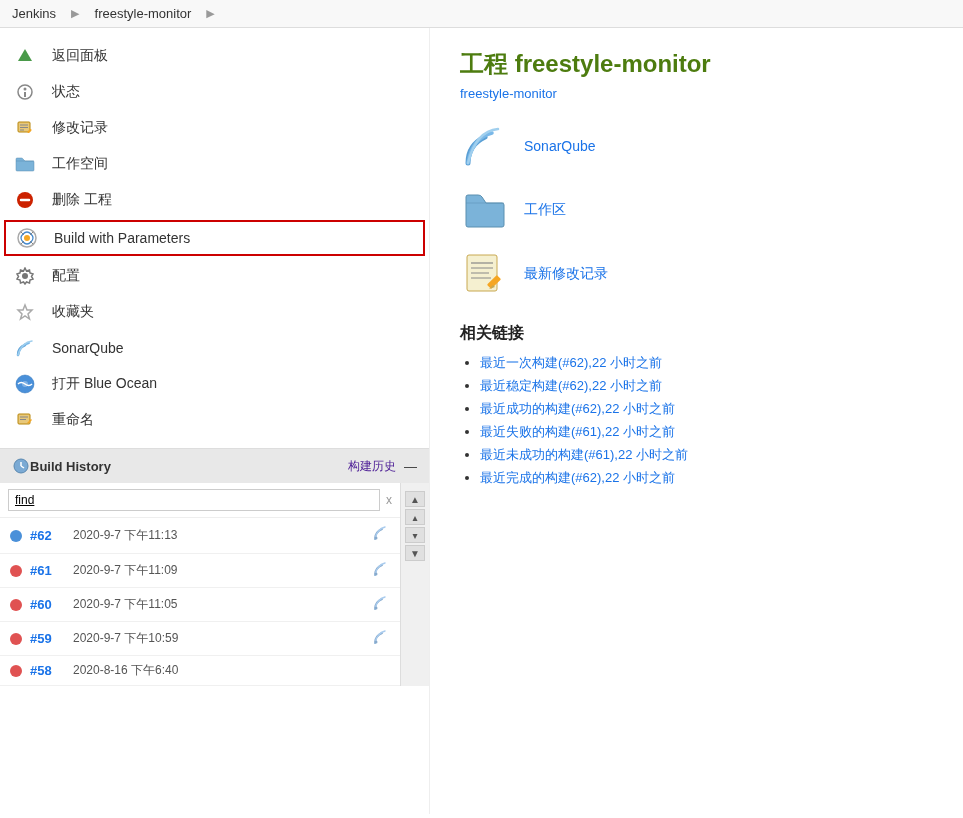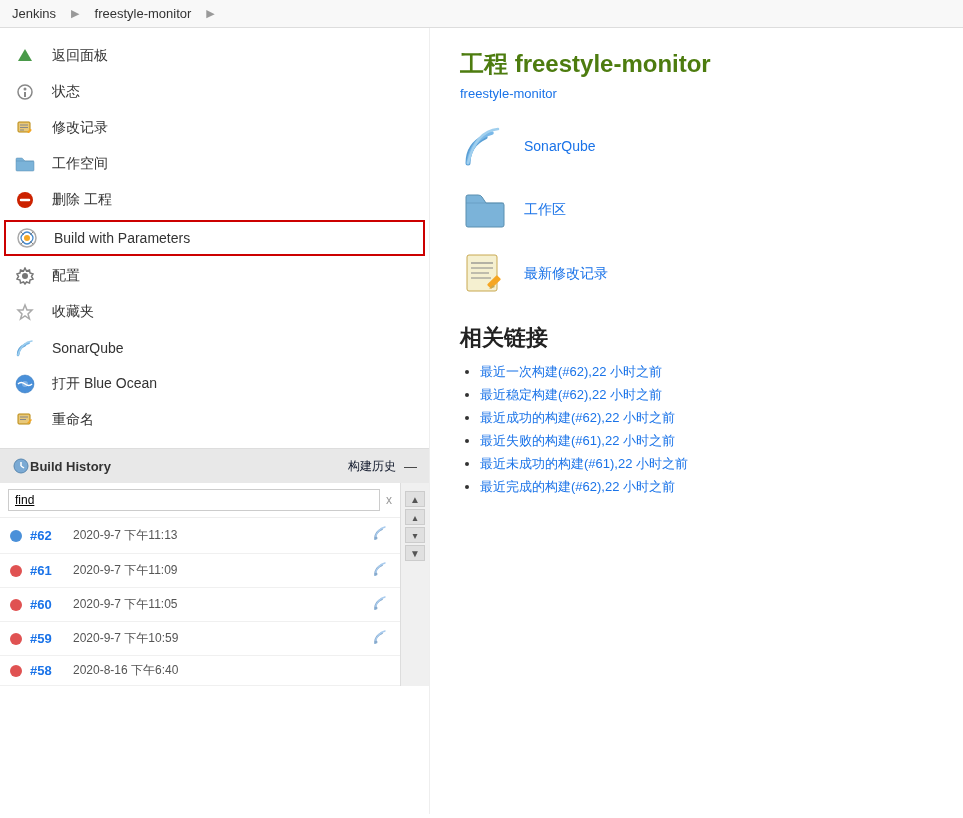--- a/index.html
+++ b/index.html
@@ -71,21 +71,21 @@
       display: flex;
       align-items: center;
     }
     .build-history-header .right {
       display: flex;
       align-items: center;
       gap: 8px;
       font-weight: normal;
     }
     .build-history-header .right a {
-      color: #0f172a;
+      color: #4c1d95;
       text-decoration: none;
       font-size: 12px;
     }
 
     .search-row {
       display: flex;
       align-items: center;
       padding: 6px 8px;
       border-bottom: 1px solid #eee;
       gap: 6px;
@@ -191,21 +191,21 @@
       justify-content: center;
       flex-shrink: 0;
     }
     .project-link-item a {
       color: #1a73e8;
       text-decoration: none;
       font-size: 14px;
     }
 
     .section-title {
-      font-size: 22px;
+      font-size: 16px;
       font-weight: bold;
       color: #222;
       margin-bottom: 10px;
     }
     .related-links ul {
       list-style: disc;
       padding-left: 20px;
     }
     .related-links ul li {
       margin-bottom: 5px;

